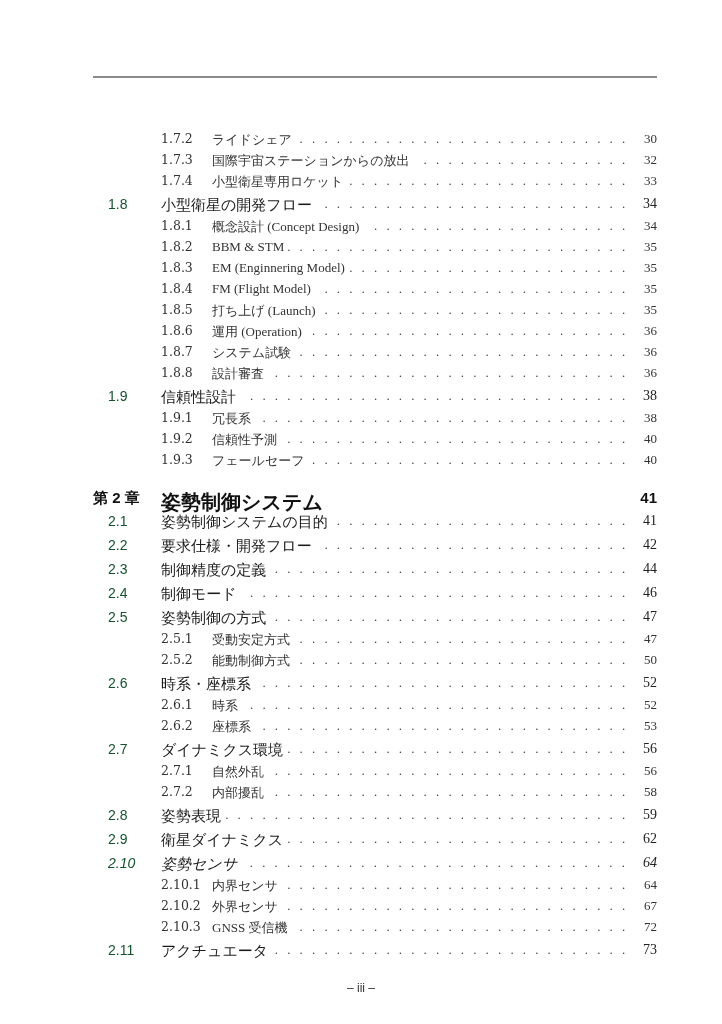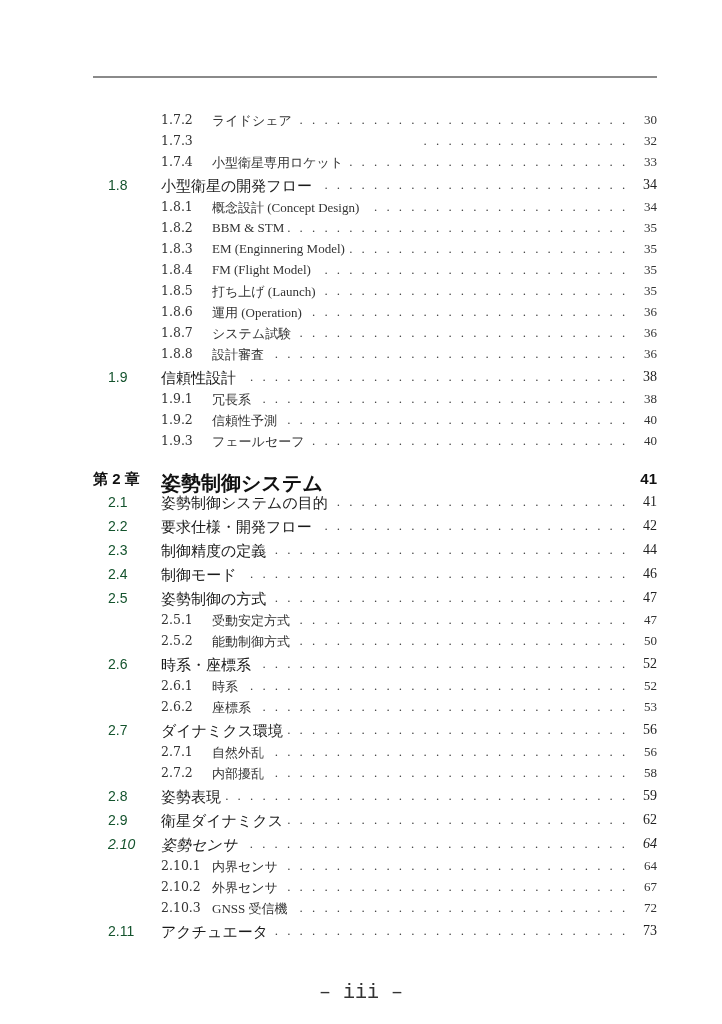--- a/index.html
+++ b/index.html
@@ -1,19 +1,19 @@
 <!DOCTYPE html>
 <html><head>
 <meta charset="utf-8">
 <style>
   html, body { margin: 0; padding: 0; background: #ffffff; }
   body { width: 722px; height: 1024px; position: relative; overflow: hidden; color: #1a1a1a; }
   .rule { position: absolute; left: 93px; top: 76px; width: 564px; height: 2px; background: #8a8a8a; }
   .toc { position: absolute; left: 0; top: 0; width: 722px; }
-  .row { position: absolute; left: 0; width: 722px; height: 20px; white-space: nowrap; }
+  .row { position: absolute; left: 0; width: 722px; height: 20px; white-space: nowrap; margin-top: 19px; }
   .num { position: absolute; }
   .title { position: absolute; }
   .dots { position: absolute; right: 97px; overflow: hidden; text-align: right; letter-spacing: 0; }
   .page { position: absolute; right: 65px; text-align: left; }
 
   
   .sub .num { left: 161px; font-family: "DejaVu Serif", "Liberation Serif", serif; font-size: 12.5px; color: #333; }
   .sub .title { left: 212px; font-family: "Liberation Serif", "DejaVu Serif", serif; font-size: 13px; color: #333; }
   .sub .page { font-family: "Liberation Serif", serif; font-size: 13px; color: #333; }
   .sub .dots { font-family: "Liberation Serif", serif; font-size: 13px; color: #444; }
@@ -22,36 +22,37 @@
   .sec .num { left: 108px; font-family: "Liberation Sans", "DejaVu Sans", sans-serif; font-size: 14px; color: #14532d; }
   .sec .title { left: 161px; font-family: "Liberation Sans", "DejaVu Sans", sans-serif; font-size: 15px; color: #1a1a1a; }
   .sec .page { font-family: "Liberation Serif", serif; font-size: 14px; color: #222; }
   .sec .dots { font-family: "Liberation Serif", serif; font-size: 13px; color: #444; }
 
   
   .chap .num { left: 93px; font-family: "Liberation Sans", "DejaVu Sans", sans-serif; font-size: 15px; font-weight: bold; color: #111; }
   .chap .title { left: 161px; font-family: "Liberation Sans", "DejaVu Sans", sans-serif; font-size: 20px; font-weight: bold; color: #111; }
   .chap .page { font-family: "Liberation Sans", sans-serif; font-size: 15px; font-weight: bold; color: #111; }
 
-  .footer { position: absolute; top: 981px; left: 0; width: 722px; text-align: center; font-family: Liberation Mono, monospace; font-size: 20px; color: #333; }
+  .footer { position: absolute; top: 981px; left: 0; width: 722px; text-align: center; font-family: Liberation Sans, sans-serif; font-size: 12px; color: #333; }
 </style>
 </head>
 <body>
 
 <div class="rule"></div>
 
 <div class="toc" id="toc">
     <div class="row sub" style="top: 112px;">
       <span class="num">1.7.2</span>
       <span class="title">ライドシェア</span>
       <span class="dots" style="left: 299.6px; width: 328.4px; letter-spacing: 9.15px; text-align: left;">...........................</span>
       <span class="page">30</span>
     </div>
     <div class="row sub" style="top: 133px;">
       <span class="num">1.7.3</span>
+      <span class="title">国際宇宙ステーションからの放出</span>
       <span class="dots" style="left: 423.6px; width: 204.4px; letter-spacing: 9.15px; text-align: left;">.................</span>
       <span class="page">32</span>
     </div>
     <div class="row sub" style="top: 154px;">
       <span class="num">1.7.4</span>
       <span class="title">小型衛星専用ロケット</span>
       <span class="dots" style="left: 349.2px; width: 278.8px; letter-spacing: 9.15px; text-align: left;">.......................</span>
       <span class="page">33</span>
     </div>
     <div class="row sec" style="top: 177px;">

